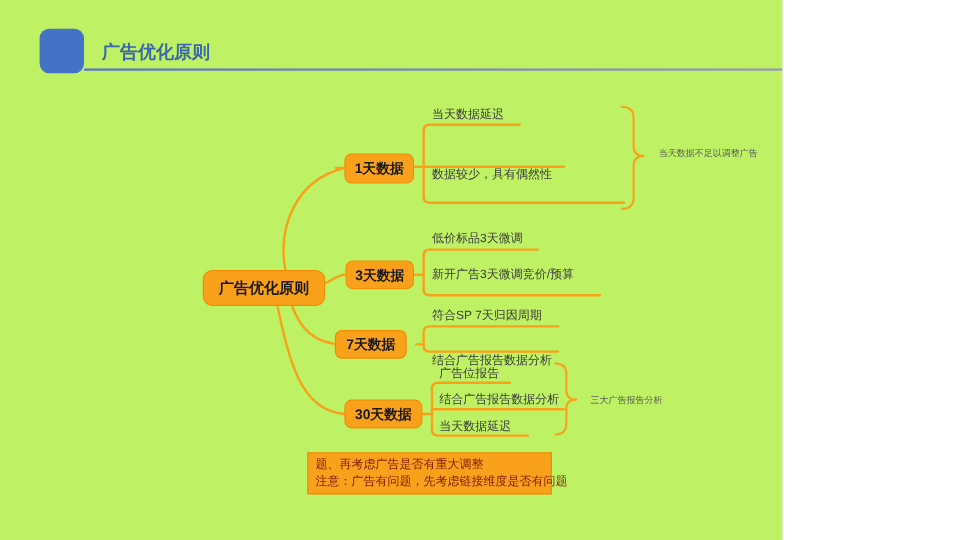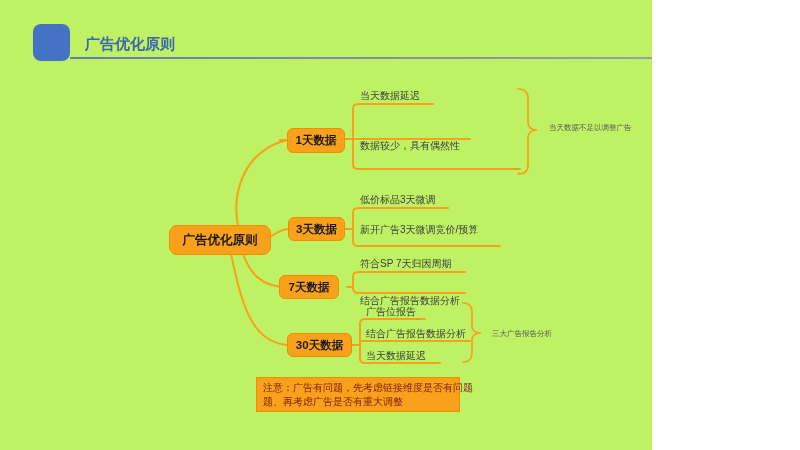--- a/index.html
+++ b/index.html
@@ -87,17 +87,17 @@
 
   <div class="leaf" style="left:360px;top:258px">符合SP 7天归因周期</div>
   <div class="leaf" style="left:360px;top:295px">结合广告报告数据分析</div>
 
   <div class="leaf" style="left:366px;top:306px">广告位报告</div>
   <div class="leaf" style="left:366px;top:328px">结合广告报告数据分析</div>
   <div class="leaf" style="left:366px;top:350px">当天数据延迟</div>
   <div class="ann" style="left:492px;top:329px">三大广告报告分析</div>
 
   <div class="note">
+    <div>题、再考虑广告是否有重大调整</div>
     <div>注意：广告有问题，先考虑链接维度是否有问题</div>
-    <div>题、再考虑广告是否有重大调整</div>
   </div>
 
 </div>
 
 </body></html>

